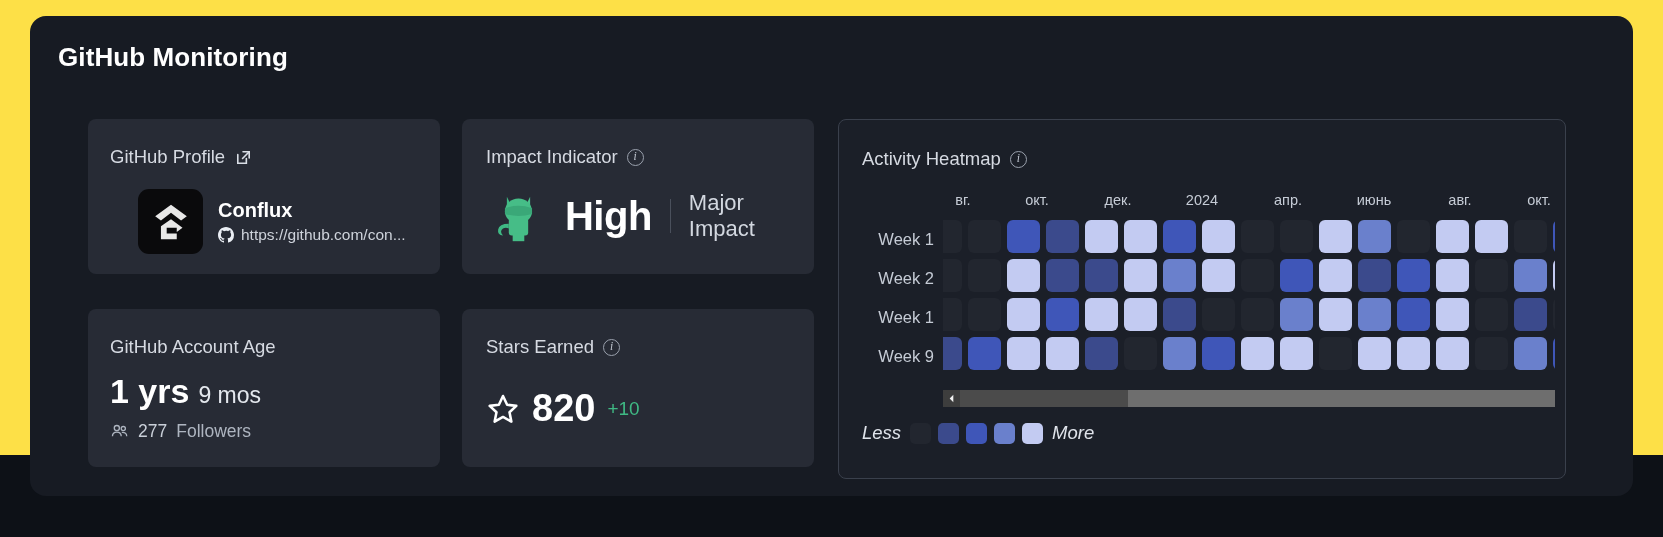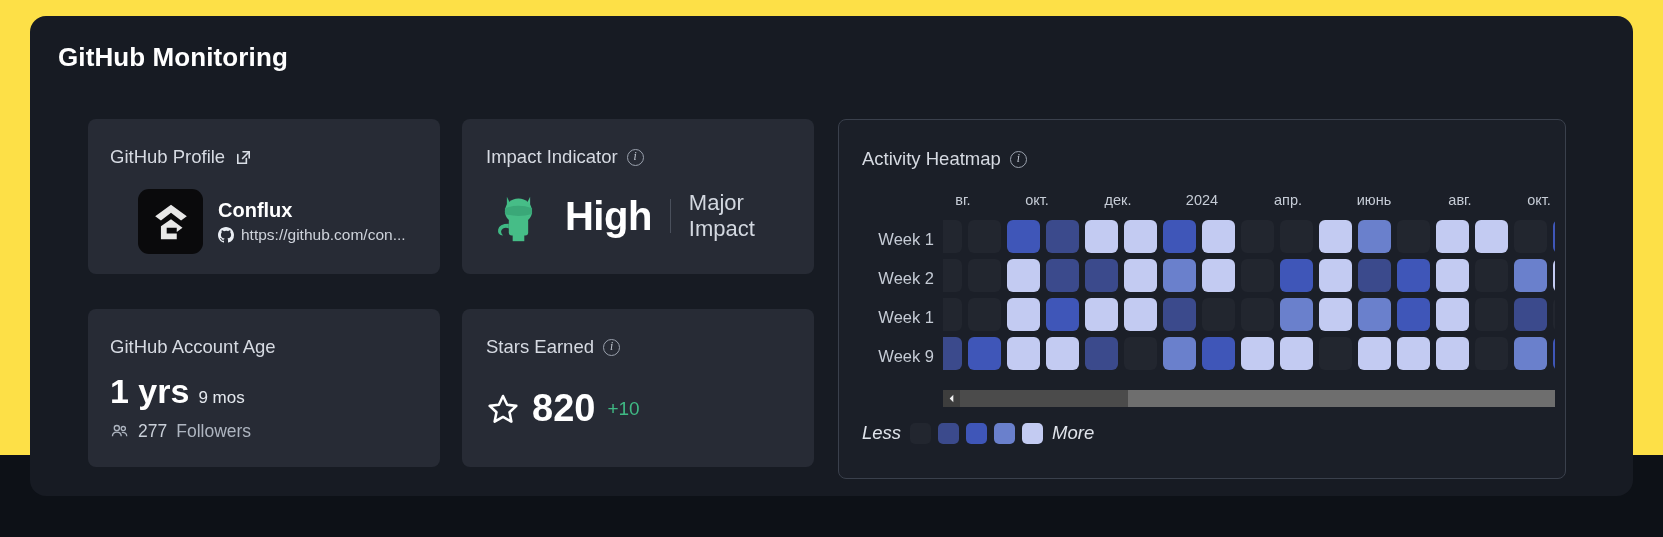--- a/index.html
+++ b/index.html
@@ -90,21 +90,21 @@
   }
   .impact-value { font-size: 40px; font-weight: bold; color: #ffffff; letter-spacing: -0.5px; }
   .impact-sep { width: 1px; height: 34px; background: #4a505c; margin: 0 4px; }
   .impact-note { font-size: 22px; color: #d3d8e0; }
 
   
   #card-age { left: 58px; top: 293px; width: 352px; height: 158px; }
   #card-age .card-header { position: absolute; left: 22px; top: 27px; }
   .age-row { position: absolute; left: 22px; top: 63px; display: flex; align-items: baseline; gap: 9px; }
   .age-big { font-size: 34px; font-weight: bold; color: #ffffff; }
-  .age-small { font-size: 17px; color: #e4e8ee; }
+  .age-small { font-size: 23px; color: #e4e8ee; }
   .followers-row {
     position: absolute; left: 22px; top: 112px;
     display: flex; align-items: center; gap: 9px;
     font-size: 17.5px; color: #aeb5c0;
   }
   .followers-count { color: #c9cfd8; }
 
   
   #card-stars { left: 432px; top: 293px; width: 352px; height: 158px; }
   #card-stars .card-header { position: absolute; left: 24px; top: 27px; }

